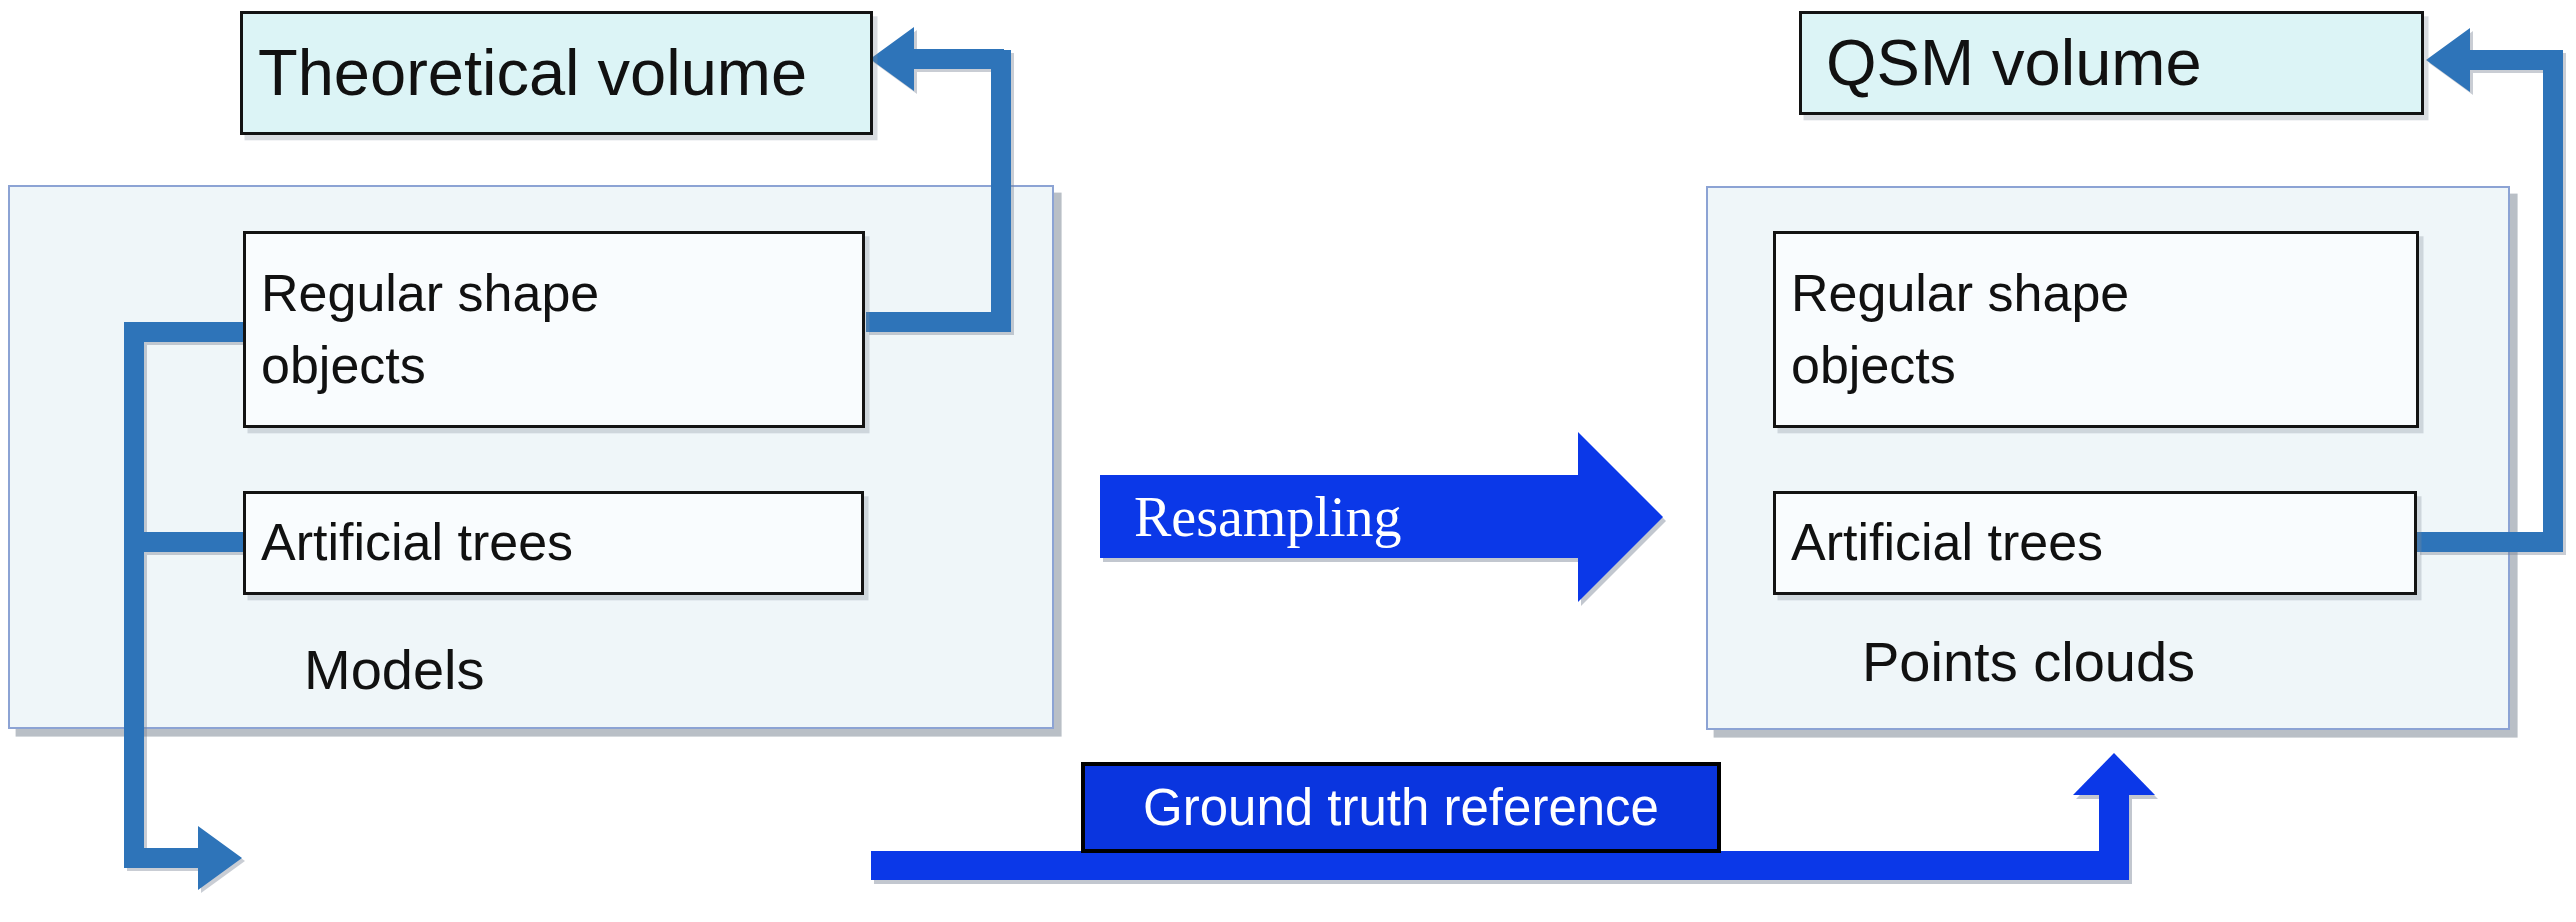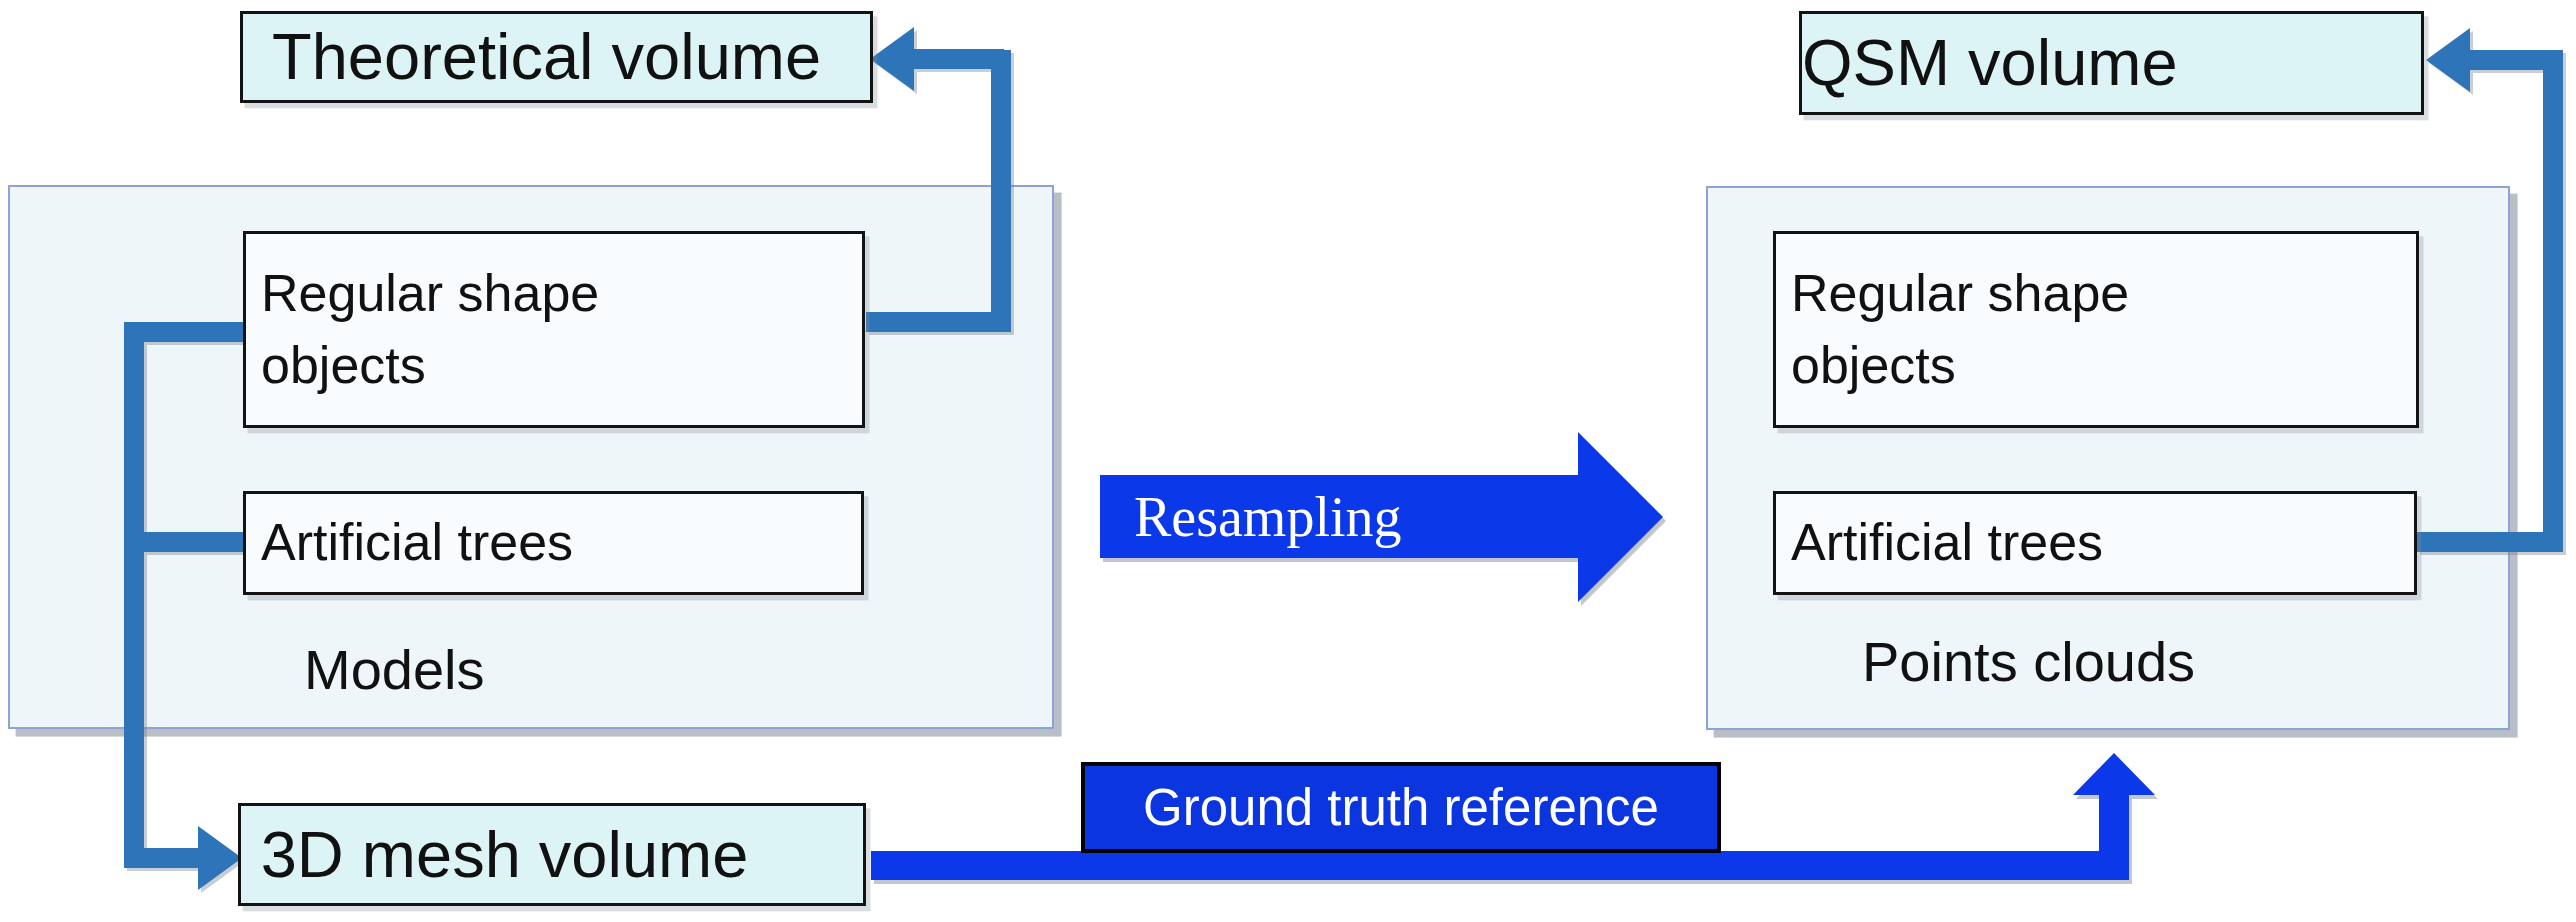--- a/index.html
+++ b/index.html
@@ -86,23 +86,22 @@
     <div class="arrow-text" style="left:1100px;top:475px;width:478px;height:83px;padding-left:34px;">Resampling</div>
   </div>
 
   <div class="vivid">
     <div class="vseg" style="left:871px;top:851px;width:1258px;height:29px;"></div>
     <div class="vseg" style="left:2099px;top:792px;width:30px;height:88px;"></div>
     <div class="vhead-up" style="left:2073px;top:753px;"></div>
   </div>
   <div class="flow-label" style="left:1081px;top:762px;width:640px;height:91px;">Ground truth reference</div>
 
-  <div class="node cyan" style="left:240px;top:11.3px;width:633px;height:92px;padding-left:29px;">Theoretical volume</div>
-  <div class="node cyan" style="left:1799px;top:11.3px;width:625px;height:104px;padding-left:0;">QSM volume</div>
-  <div class="node cyan" style="left:238px;top:803px;width:628px;height:103px;padding-left:19.7px;">3D mesh volume</div>
+  <div class="node cyan" style="left:240px;top:11.3px;width:633px;height:124px;padding-left:15px;">Theoretical volume</div>
+  <div class="node cyan" style="left:1799px;top:11.3px;width:625px;height:104px;padding-left:24px;">QSM volume</div>
 
   <div class="node plain" style="left:243px;top:231px;width:622px;height:197px;">Regular shape
 objects</div>
   <div class="node plain" style="left:243px;top:491px;width:621px;height:104px;">Artificial trees</div>
   <div class="caption" style="left:272px;top:637px;">Models</div>
 
   <div class="node plain" style="left:1773px;top:231px;width:646px;height:197px;">Regular shape
 objects</div>
   <div class="node plain" style="left:1773px;top:491px;width:644px;height:104px;">Artificial trees</div>
   <div class="caption" style="left:1830px;top:629px;">Points clouds</div>

